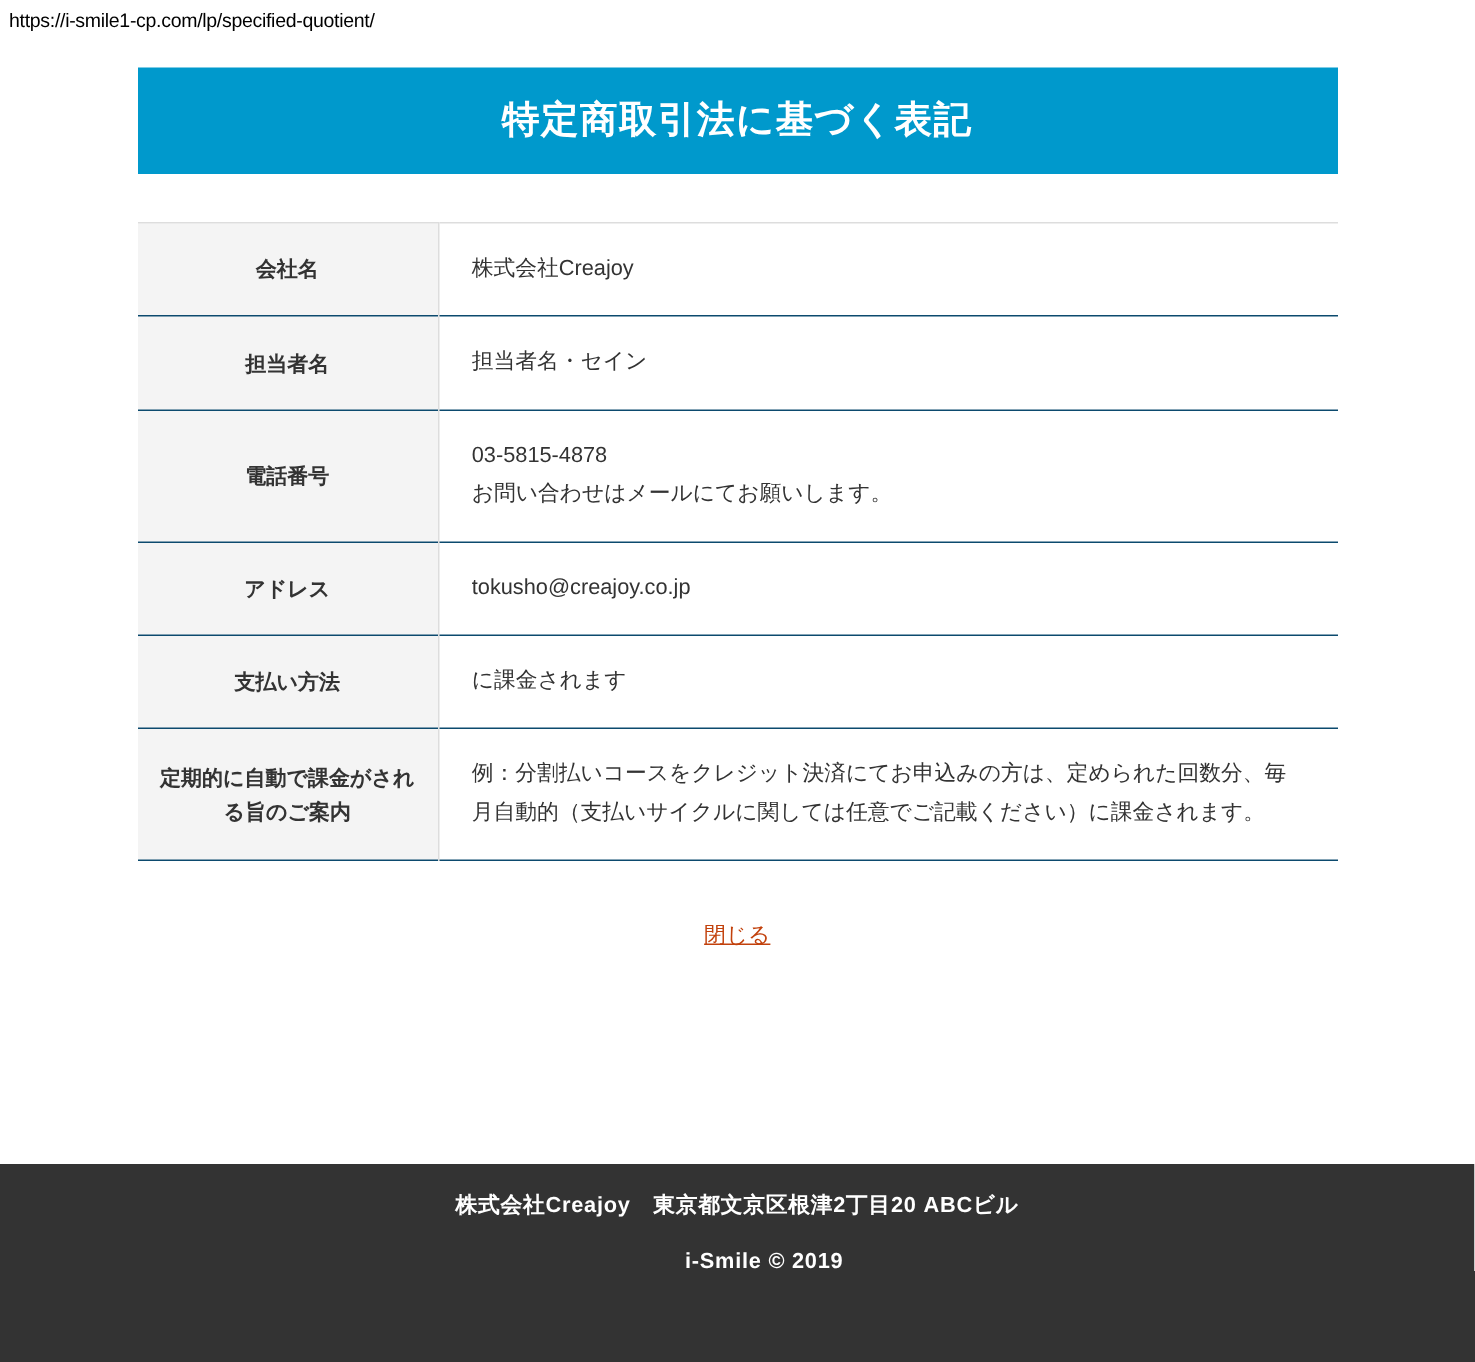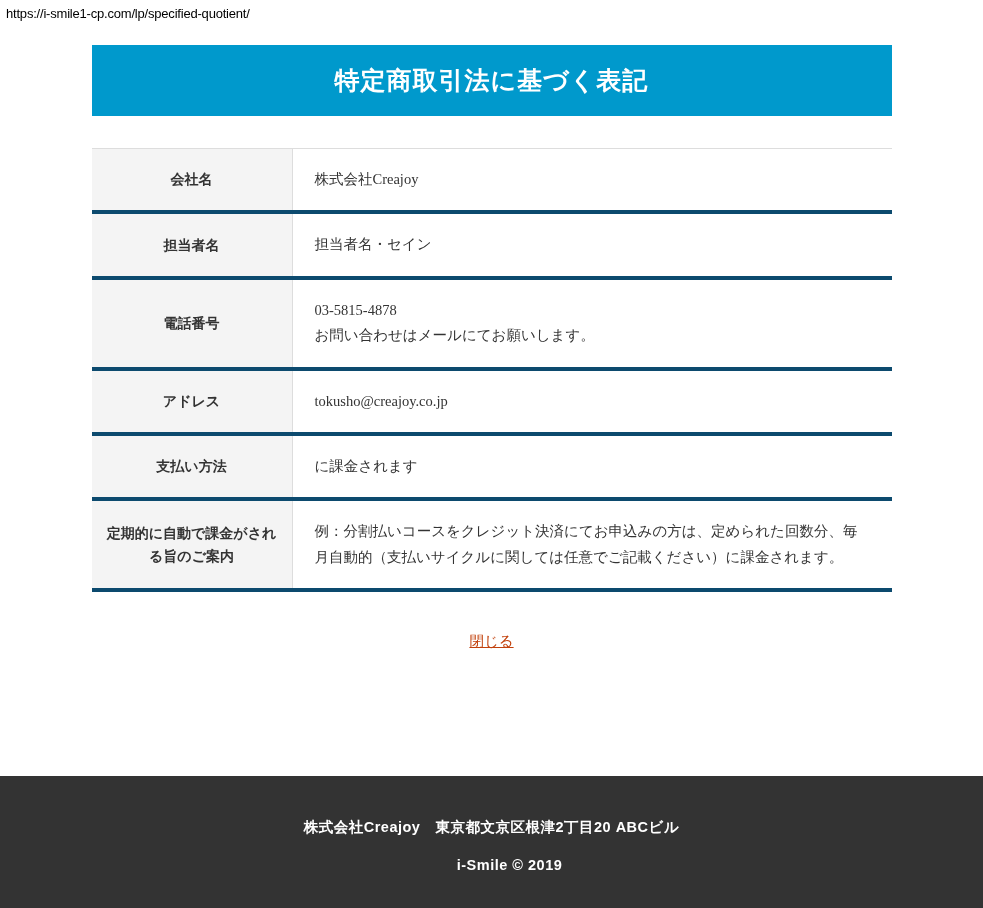--- a/index.html
+++ b/index.html
@@ -37,22 +37,21 @@
     padding: 20px 0 21px 0;
     letter-spacing: 1px;
   }
   table.info-table {
     width: 100%;
     border-collapse: collapse;
     margin-top: 32px;
     table-layout: fixed;
   }
   table.info-table tr {
-    border-bottom: 4px solid #0c4a6e;
-    font-family: Liberation Serif, serif;
+    border-bottom: 1px solid #0c4a6e;
   }
   table.info-table tr:first-child {
     border-top: 1px solid #dddddd;
   }
   table.info-table th {
     width: 180px;
     background: #f4f4f4;
     text-align: center;
     vertical-align: middle;
     font-size: 14px;
@@ -87,21 +86,21 @@
     right: 0;
     bottom: 0;
     height: 132px;
     background: #333333;
     color: #ffffff;
     text-align: center;
   }
   .footer-line1 {
     font-size: 14.5px;
     font-weight: bold;
-    padding-top: 42px;
+    padding-top: 18px;
     letter-spacing: 0.5px;
   }
   .footer-line2 {
     font-size: 14.5px;
     font-weight: bold;
     padding-top: 20px;
     letter-spacing: 0.5px;
     padding-left: 36px;
   }
 </style>

